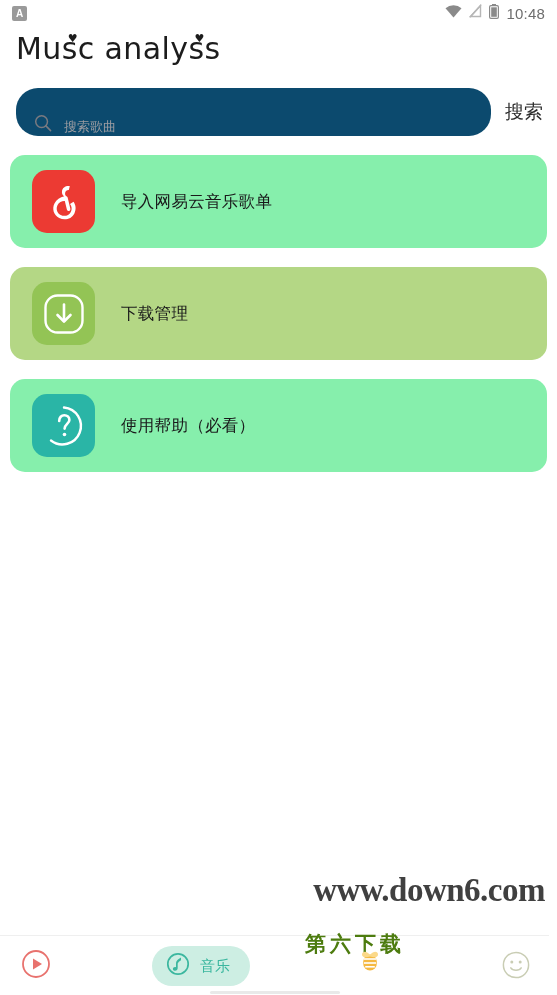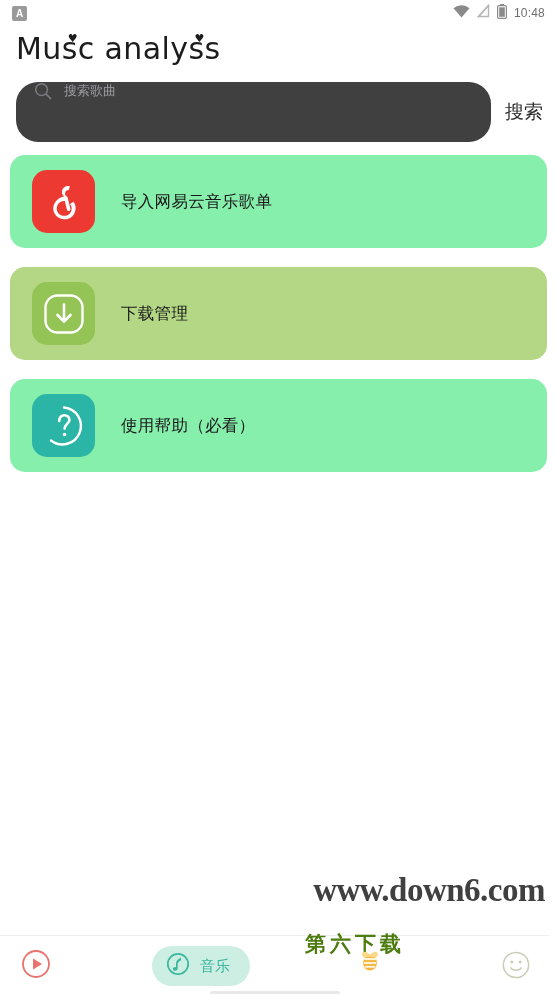--- a/index.html
+++ b/index.html
@@ -16,21 +16,21 @@
     position:absolute; top:0; left:0; right:0; height:26px;
     display:flex; align-items:center; padding:0 12px;
   }
   .sb-left { display:flex; align-items:center; gap:6px; }
   .sb-app-badge {
     width:15px; height:15px; background:#9a9a9a; border-radius:2px;
     color:#fff; font-size:10px; font-weight:bold; line-height:15px;
     text-align:center; font-family:"Liberation Sans",sans-serif;
   }
   .sb-right { margin-left:auto; display:flex; align-items:center; gap:7px; }
-  .sb-time { font-size:12px; color:#6e6e6e; letter-spacing:.2px; }
+  .sb-time { font-size:15px; color:#6e6e6e; letter-spacing:.2px; }
 
   
   .app-title {
     position:absolute; top:31px; left:16px;
     font-size:30px; color:#1c1c1c;
     font-family:"DejaVu Sans","Liberation Sans",sans-serif;
     font-weight:400; letter-spacing:.4px;
     white-space:nowrap;
   }
   .heart-dot {
@@ -40,22 +40,22 @@
     content:"♥"; position:absolute; font-size:11px; color:#1c1c1c;
     left:-10px; top:-27px;
   }
 
   
   .search-row {
     position:absolute; top:90px; left:16px; right:10px; height:44px;
     display:flex; align-items:center; gap:12px;
   }
   .search-box {
-    flex:1; height:60px; background:#404040; border-radius:22px;
-    display:flex; align-items:flex-start; padding:0 18px; gap:12px;
+    flex:1; height:48px; background:#0c4a6e; border-radius:22px;
+    display:flex; align-items:flex-end; padding:0 18px; gap:12px;
   }
   .search-ph { font-size:13px; color:#9d9da2; }
   .search-btn {
     font-size:19px; color:#2b2b2b; padding:0 4px 0 2px; cursor:pointer;
     white-space:nowrap;
   }
 
   
   .cards { position:absolute; top:155px; left:10px; width:537px; }
   .card {

